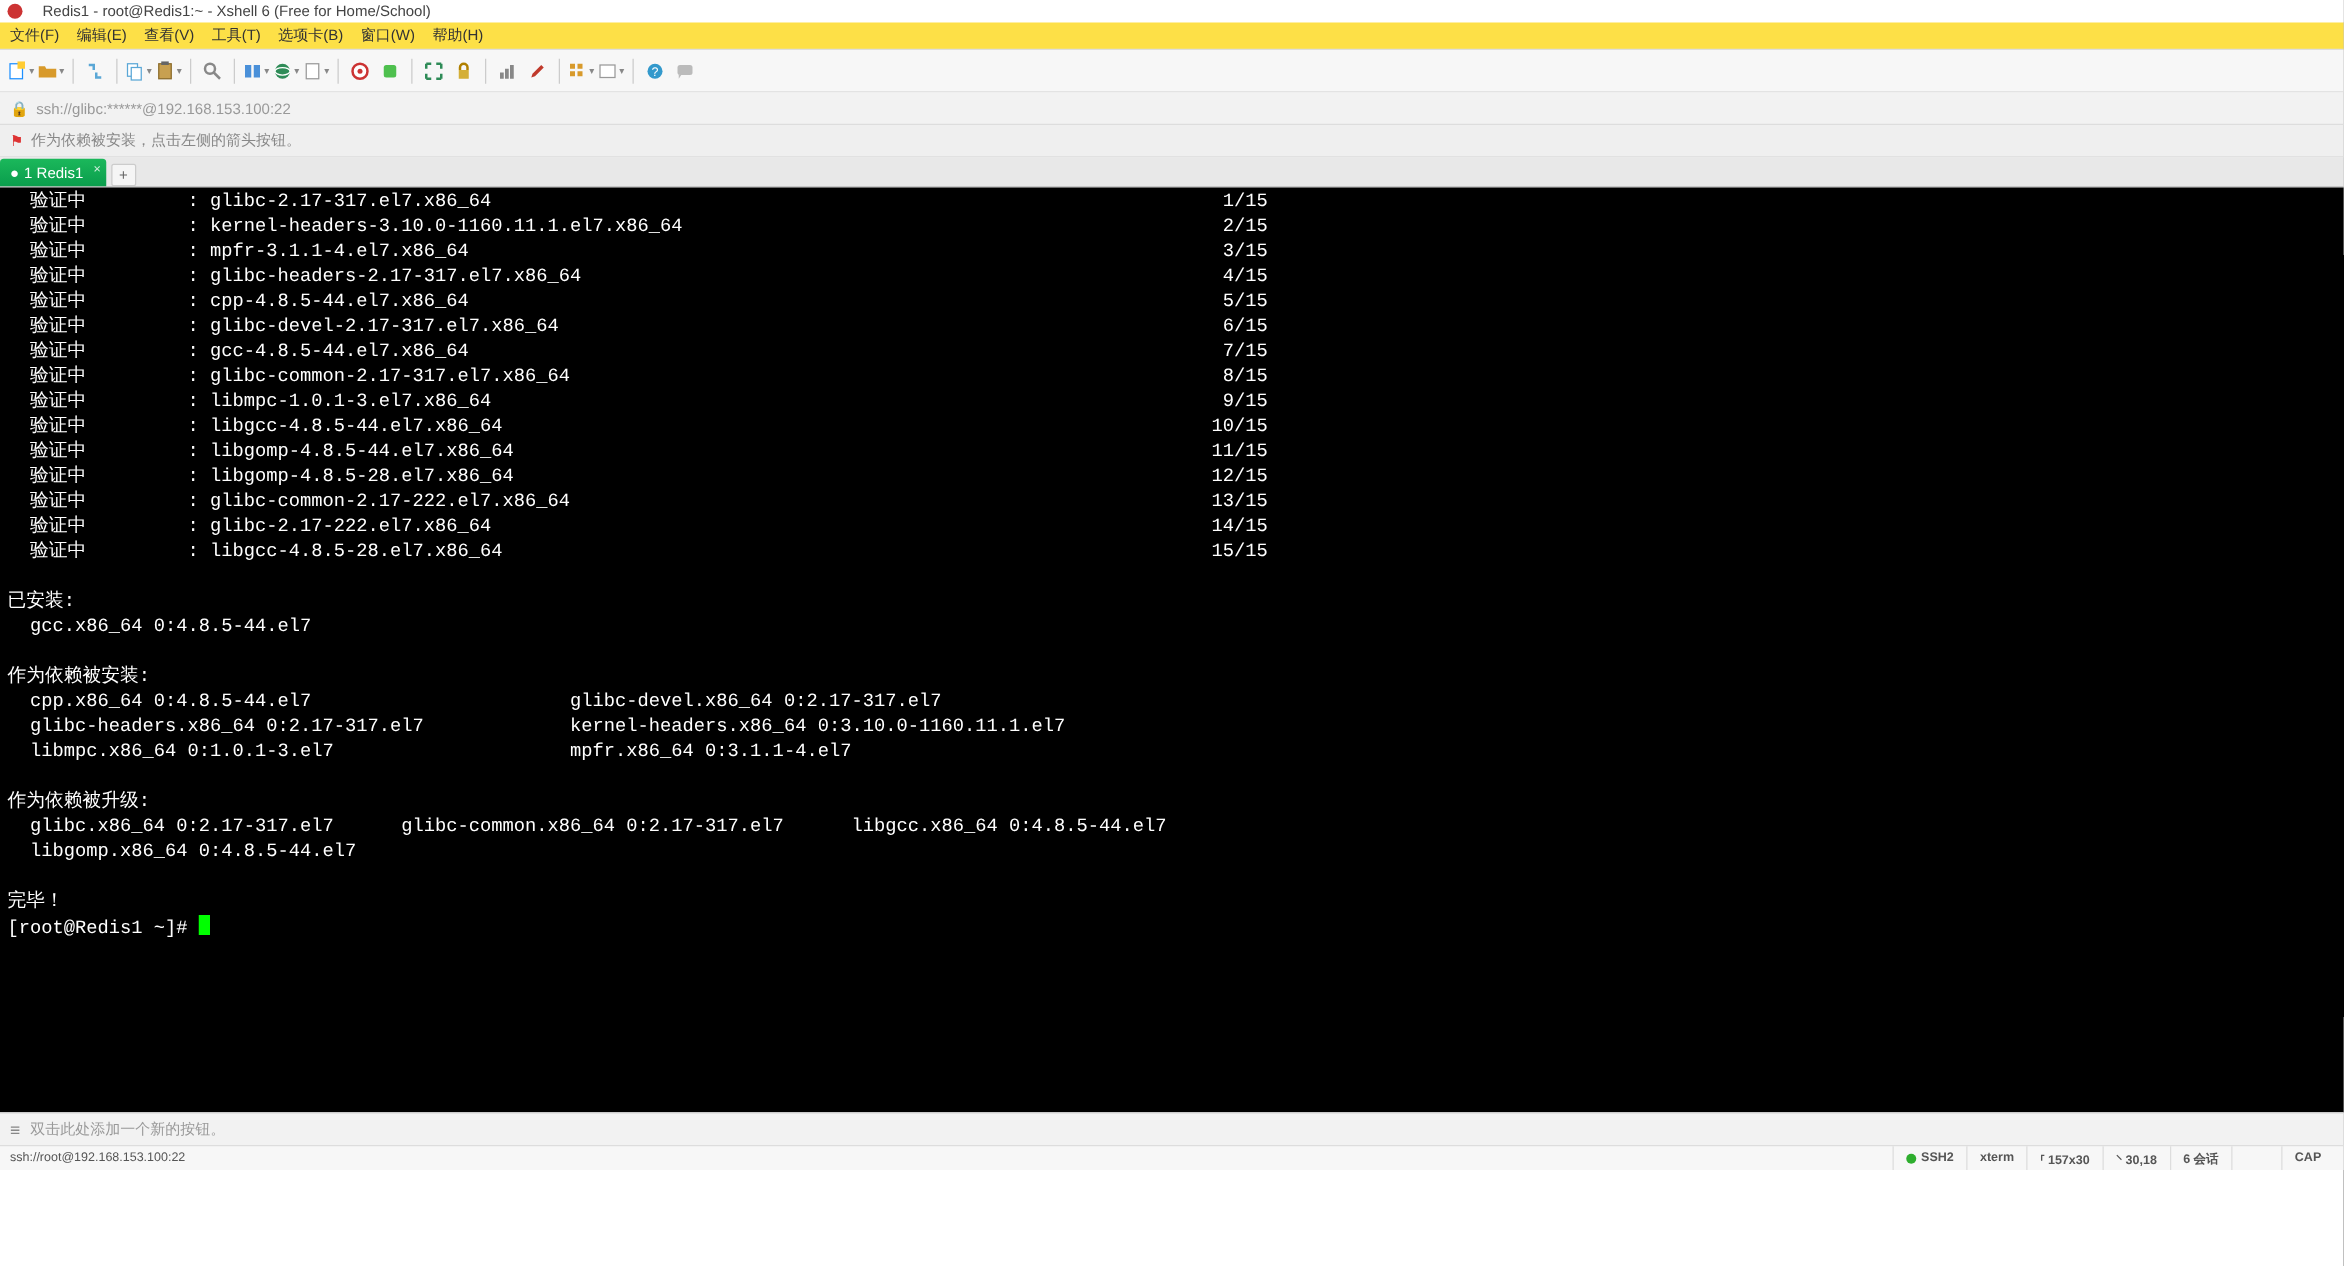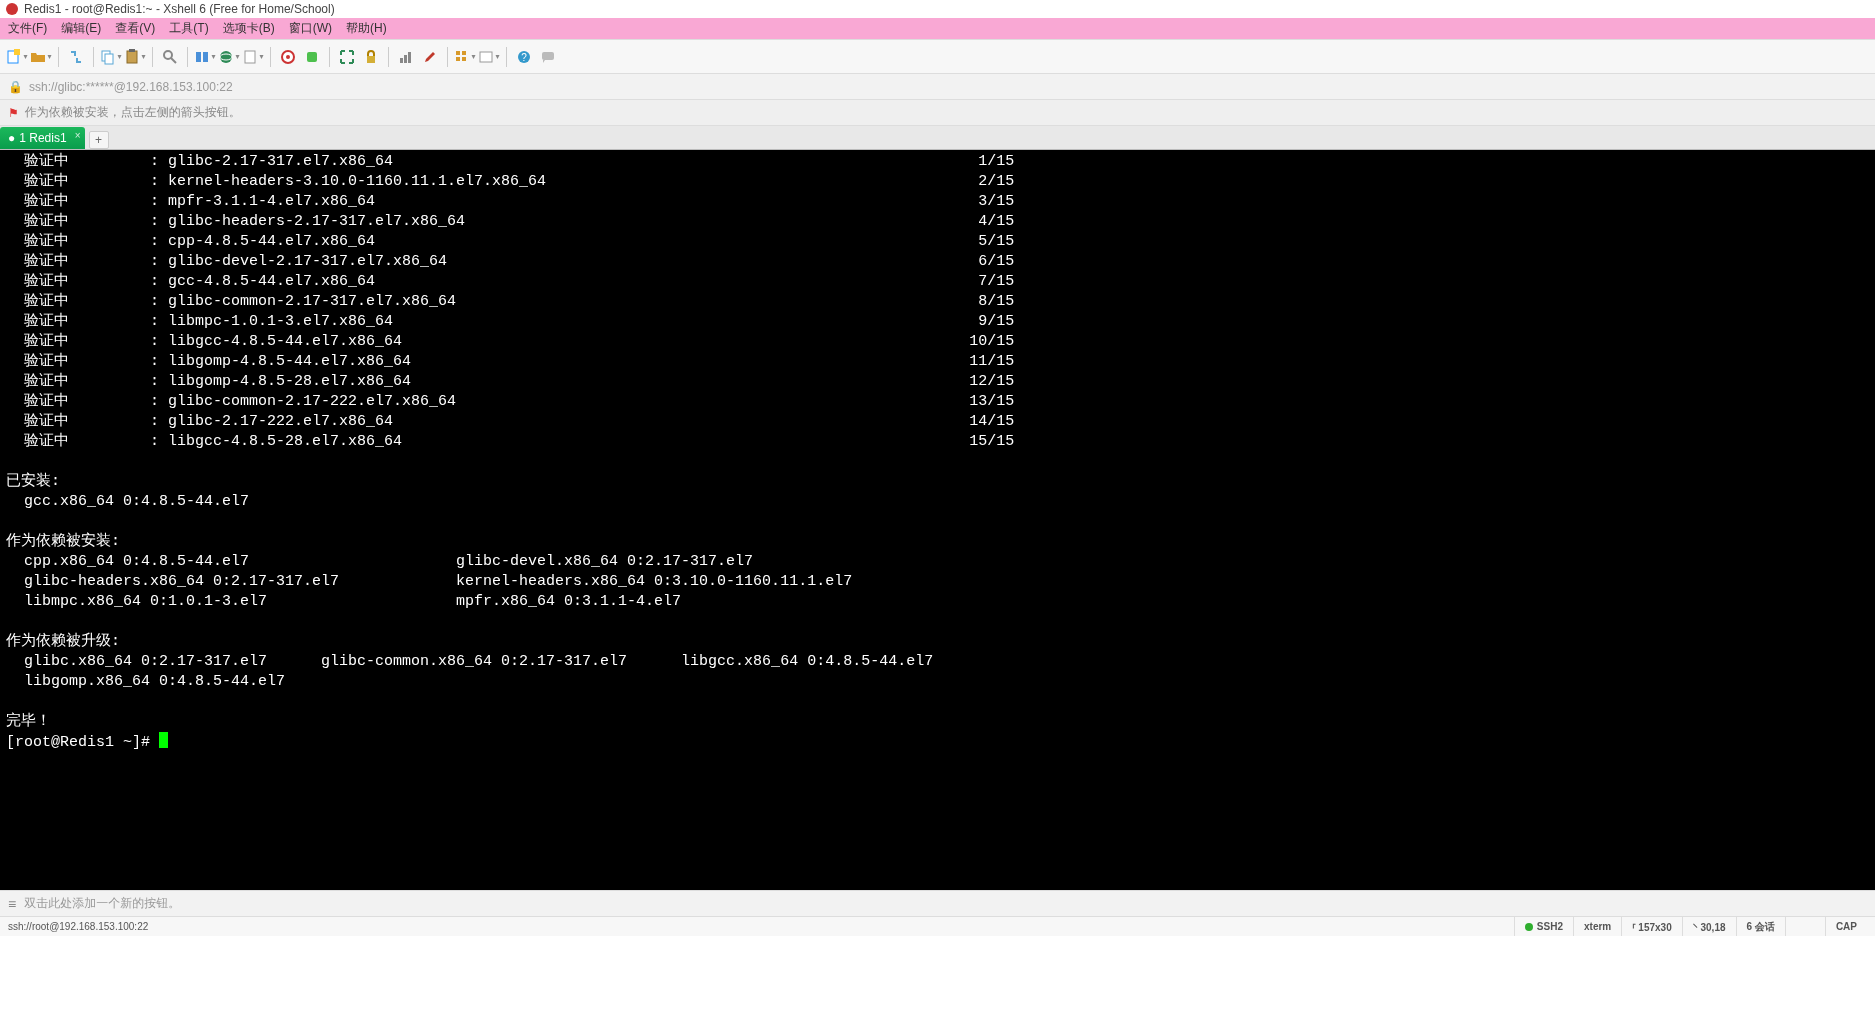--- a/index.html
+++ b/index.html
@@ -1,19 +1,19 @@
 <!DOCTYPE html>
 <html><head>
 <meta charset="utf-8">
 <style>
 * { margin: 0; padding: 0; box-sizing: border-box; }
 body { font-family: "Microsoft YaHei", Arial, sans-serif; font-size: 12px; background: #fff; overflow: hidden; }
-.titlebar { height: 18px; background: #fff; padding: 0 6px; display: flex; align-items: center; gap: 6px; color: #444; }
+.titlebar { height: 18px; background: #fff; padding: 0 6px; display: flex; align-items: center; gap: 16px; color: #444; }
 .titlebar .icon { width: 12px; height: 12px; border-radius: 50%; background: #c33; display: inline-block; }
-.menubar { height: 22px; padding: 2px 8px; display: flex; gap: 14px; align-items: center; color: #333; background: #f9a8d4; border-bottom: 1px solid #ddd; }
+.menubar { height: 22px; padding: 2px 8px; display: flex; gap: 14px; align-items: center; color: #333; background: #fde047; border-bottom: 1px solid #ddd; }
 .menubar span { cursor: default; }
 .toolbar { height: 34px; background: #f7f7f7; border-bottom: 1px solid #ddd; display: flex; align-items: center; padding: 0 6px; gap: 2px; }
 .toolbar .tbtn { width: 22px; height: 22px; display: inline-flex; align-items: center; justify-content: center; border-radius: 2px; }
 .toolbar .sep { width: 1px; height: 20px; background: #ccc; margin: 0 4px; }
 .toolbar .drop::after { content: "▾"; font-size: 8px; color: #888; margin-left: 1px; }
 .addrbar { height: 26px; background: #f2f2f2; border-bottom: 1px solid #ddd; display: flex; align-items: center; padding: 0 8px; color: #999; gap: 6px; }
 .lock-icon { color: #c0a000; font-size: 12px; }
 .hintbar { height: 26px; background: #efefef; border-bottom: 1px solid #ddd; display: flex; align-items: center; padding: 0 8px; gap: 6px; color: #888; }
 .flag-icon { color: #d33; font-size: 12px; }
 .tabbar { height: 24px; background: #e8e8e8; display: flex; align-items: flex-end; border-bottom: 1px solid #bbb; }

